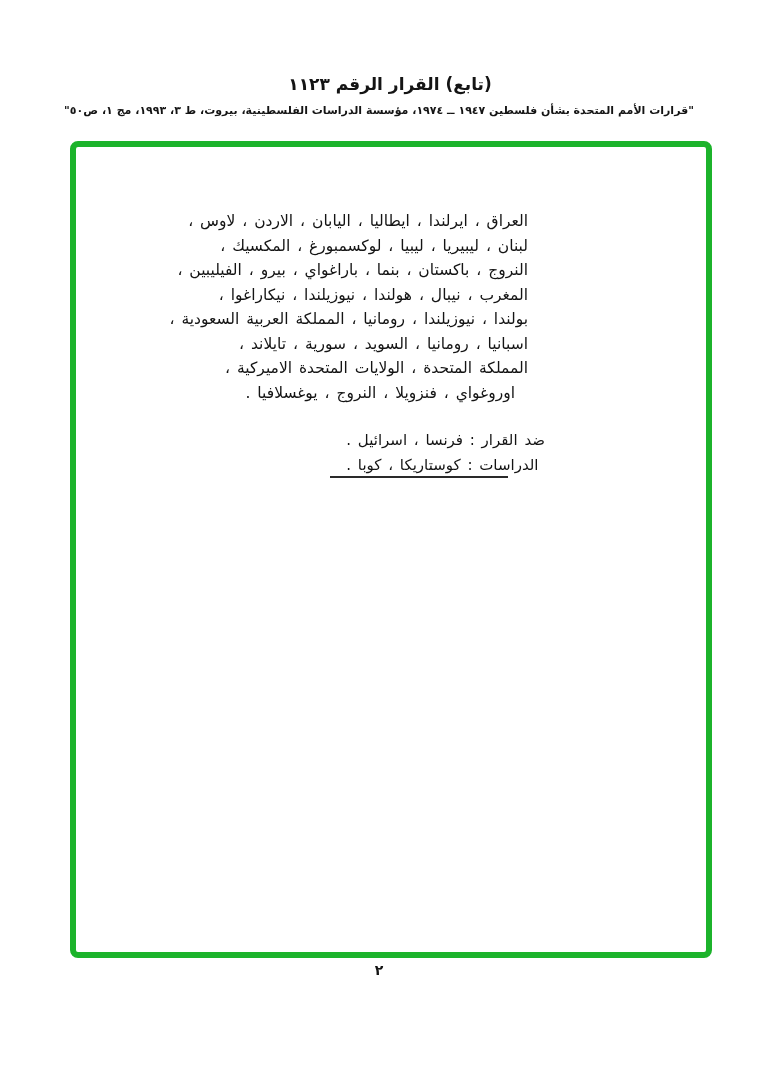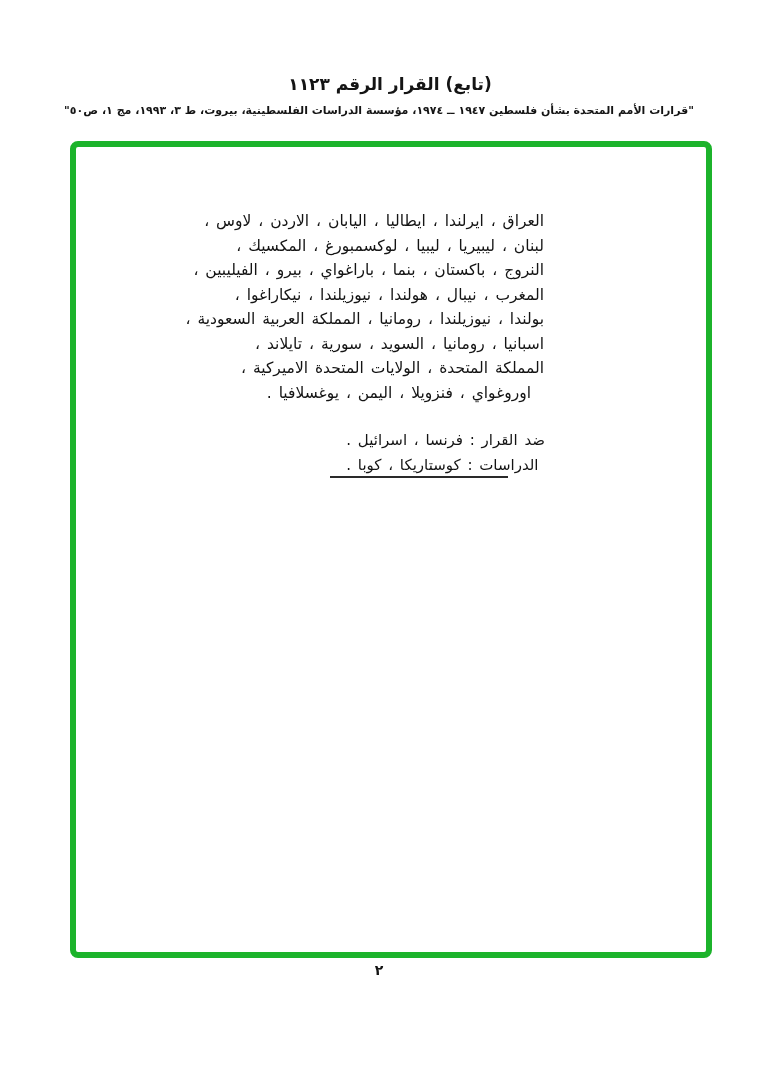--- a/index.html
+++ b/index.html
@@ -40,21 +40,21 @@
     width: 642px;
     height: 817px;
     box-sizing: border-box;
     border: 6px solid #1cb32b;
     border-radius: 8px;
     background: transparent;
   }
   .body-text {
     position: absolute;
     top: 209px;
-    right: 214px;
+    right: 230px;
     direction: rtl;
     text-align: right;
     font-size: 15.5px;
     line-height: 24.5px;
     word-spacing: 2px;
     margin-left: 47px;
   }
   .body-text .line { white-space: nowrap; }
   .body-text .line.indent { padding-right: 13px; }
   .votes {
@@ -98,21 +98,21 @@
   <div class="green-frame"></div>
 
   <div class="body-text">
     <div class="line">العراق ، ايرلندا ، ايطاليا ، اليابان ، الاردن ، لاوس ،</div>
     <div class="line">لبنان ، ليبيريا ، ليبيا ، لوكسمبورغ ، المكسيك ،</div>
     <div class="line">النروج ، باكستان ، بنما ، باراغواي ، بيرو ، الفيليبين ،</div>
     <div class="line">المغرب ، نيبال ، هولندا ، نيوزيلندا ، نيكاراغوا ،</div>
     <div class="line">بولندا ، نيوزيلندا ، رومانيا ، المملكة العربية السعودية ،</div>
     <div class="line">اسبانيا ، رومانيا ، السويد ، سورية ، تايلاند ،</div>
     <div class="line">المملكة المتحدة ، الولايات المتحدة الاميركية ،</div>
-    <div class="line indent">اوروغواي ، فنزويلا ، اليمن ، يوغسلافيا .</div>
+    <div class="line indent">اوروغواي ، فنزويلا ، النروج ، يوغسلافيا .</div>
   </div>
 
   <div class="votes">
     <div class="line">ضد القرار : فرنسا ، اسرائيل .</div>
     <div class="line">الدراسات : كوستاريكا ، كوبا .</div>
   </div>
 
   <div class="underline-divider"></div>
 
   <div class="page-number">٢</div>

